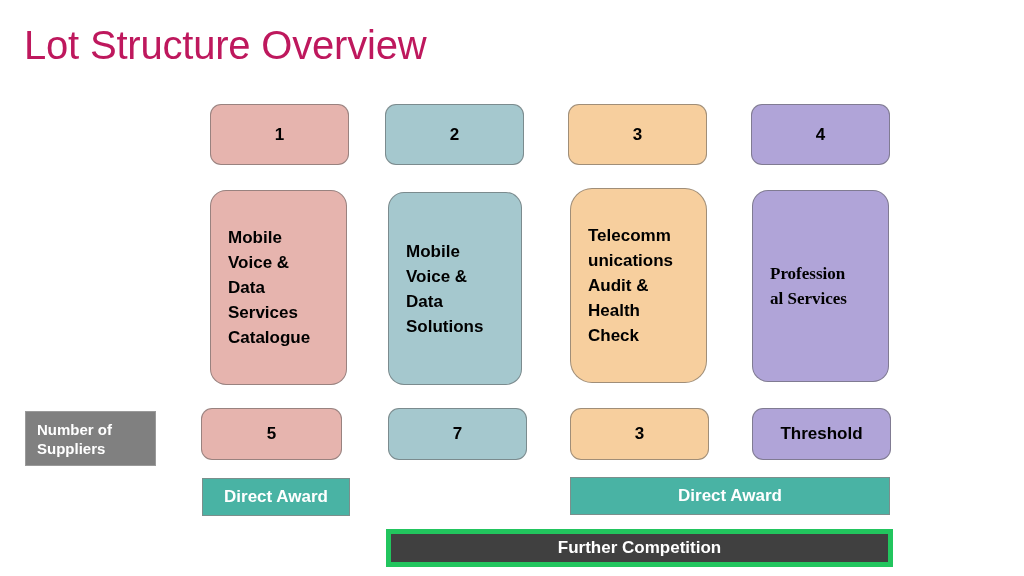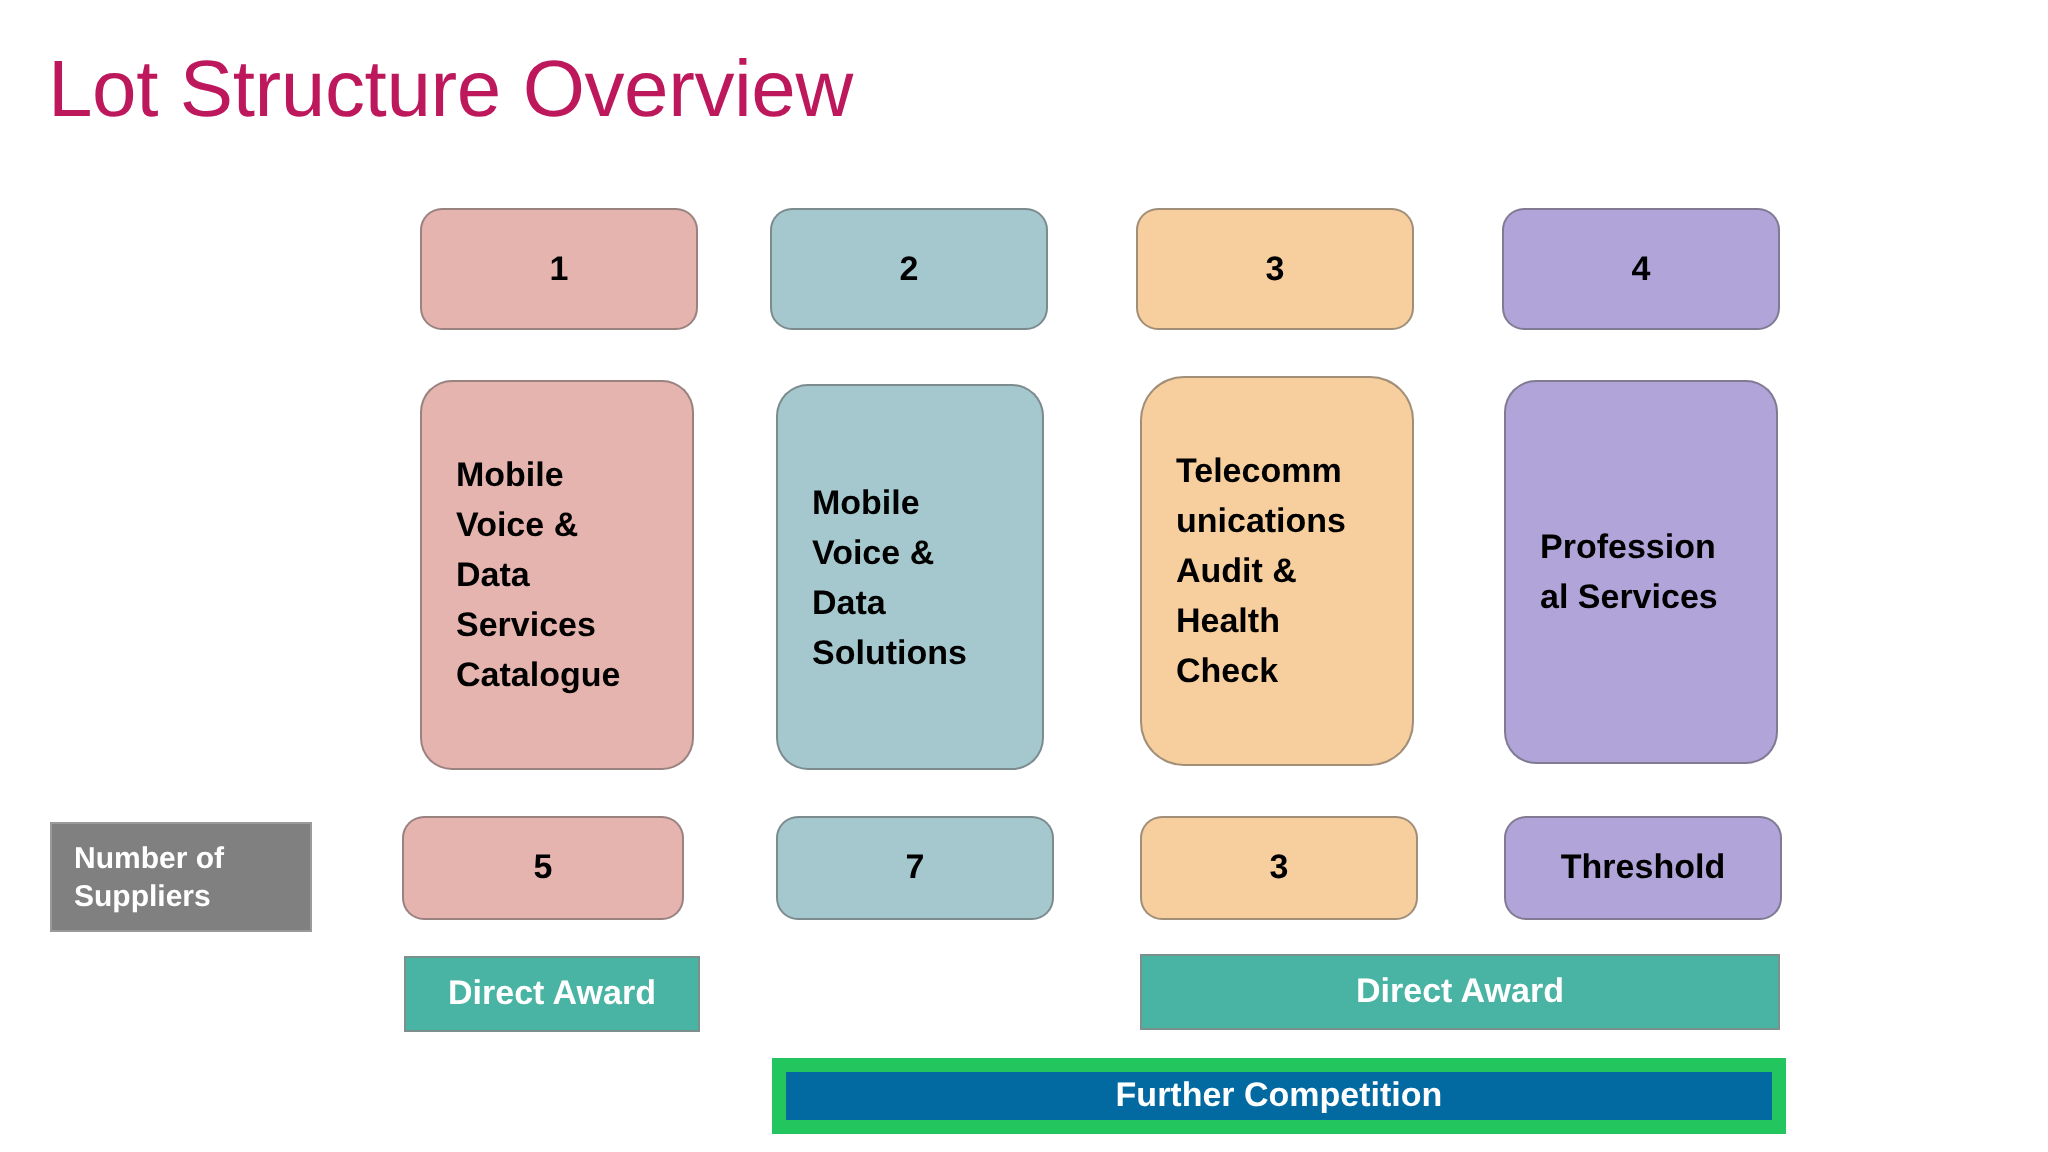--- a/index.html
+++ b/index.html
@@ -93,21 +93,21 @@
     font-size: 17px;
     border-radius: 0;
   }
 
   
   .c-pink   { background: #e6b4ae; }
   .c-teal   { background: #a5c8ce; }
   .c-orange { background: #f7cf9e; }
   .c-purple { background: #b0a4d8; }
   .c-green  { background: #49b3a4; border: 1px solid #7b8f8c; }
-  .c-blue   { background: #0369a1; border: 7px solid #22c55e; }
+  .c-blue   { background: #404040; border: 5px solid #22c55e; }
 </style>
 </head>
 <body>
 
 <div id="slide">
 
   <div class="slide-title">Lot Structure Overview</div>
 
 
   <div class="shape lot-head c-pink" style="left:210px; top:104px; width:139px; height:61px;">1</div>
@@ -140,21 +140,21 @@
   <div class="shape lot-body c-orange" style="left:570px; top:188px; width:137px; height:195px;border-radius:22px;">
     <span>
       <span class="body-text">Telecomm</span>
       <span class="body-text">unications</span>
       <span class="body-text">Audit &amp;</span>
       <span class="body-text">Health</span>
       <span class="body-text">Check</span>
     </span>
   </div>
 
-  <div class="shape lot-body c-purple" style="left:752px; top:190px; width:137px; height:192px;">
+  <div class="shape lot-body c-purple" style="left:752px; top:190px; width:137px; height:192px;font-family:Liberation Serif, serif;">
     <span>
       <span class="body-text">Profession</span>
       <span class="body-text">al Services</span>
     </span>
   </div>
 
   <div class="shape row-label" style="left:25px; top:411px; width:131px; height:55px;">Number of Suppliers</div>
 
   <div class="shape supplier-box c-pink" style="left:201px; top:408px; width:141px; height:52px;">5</div>
 

